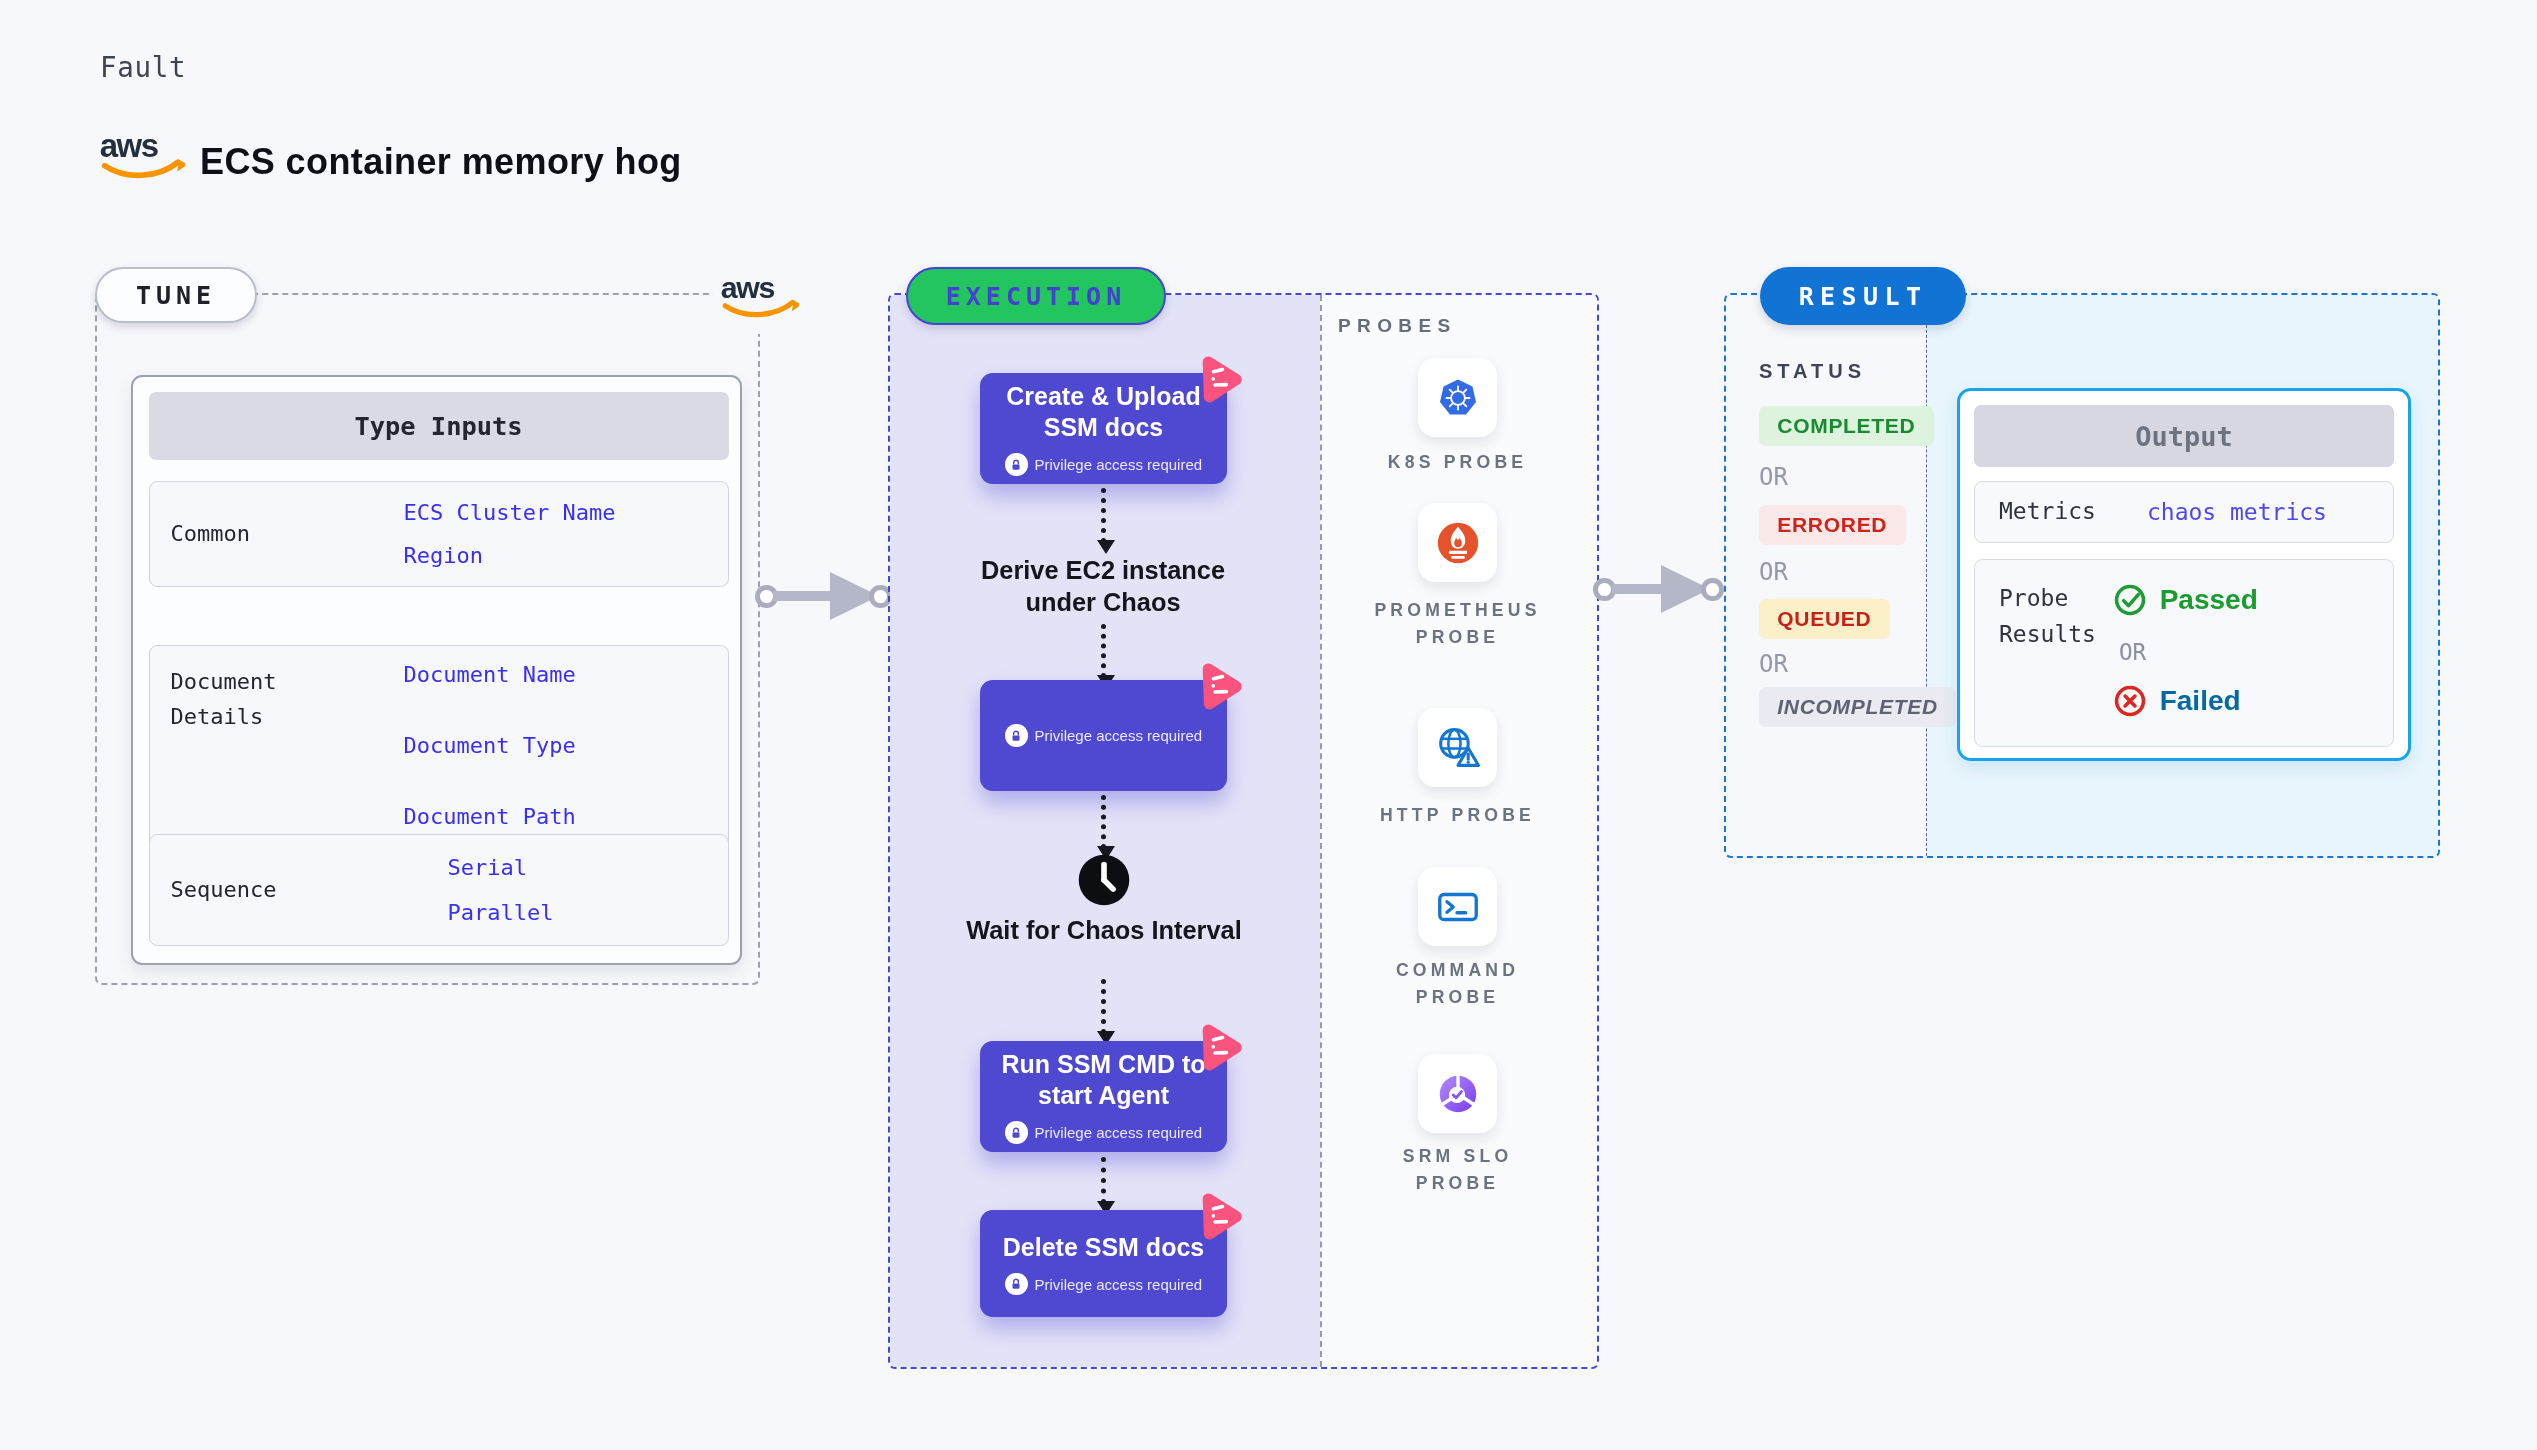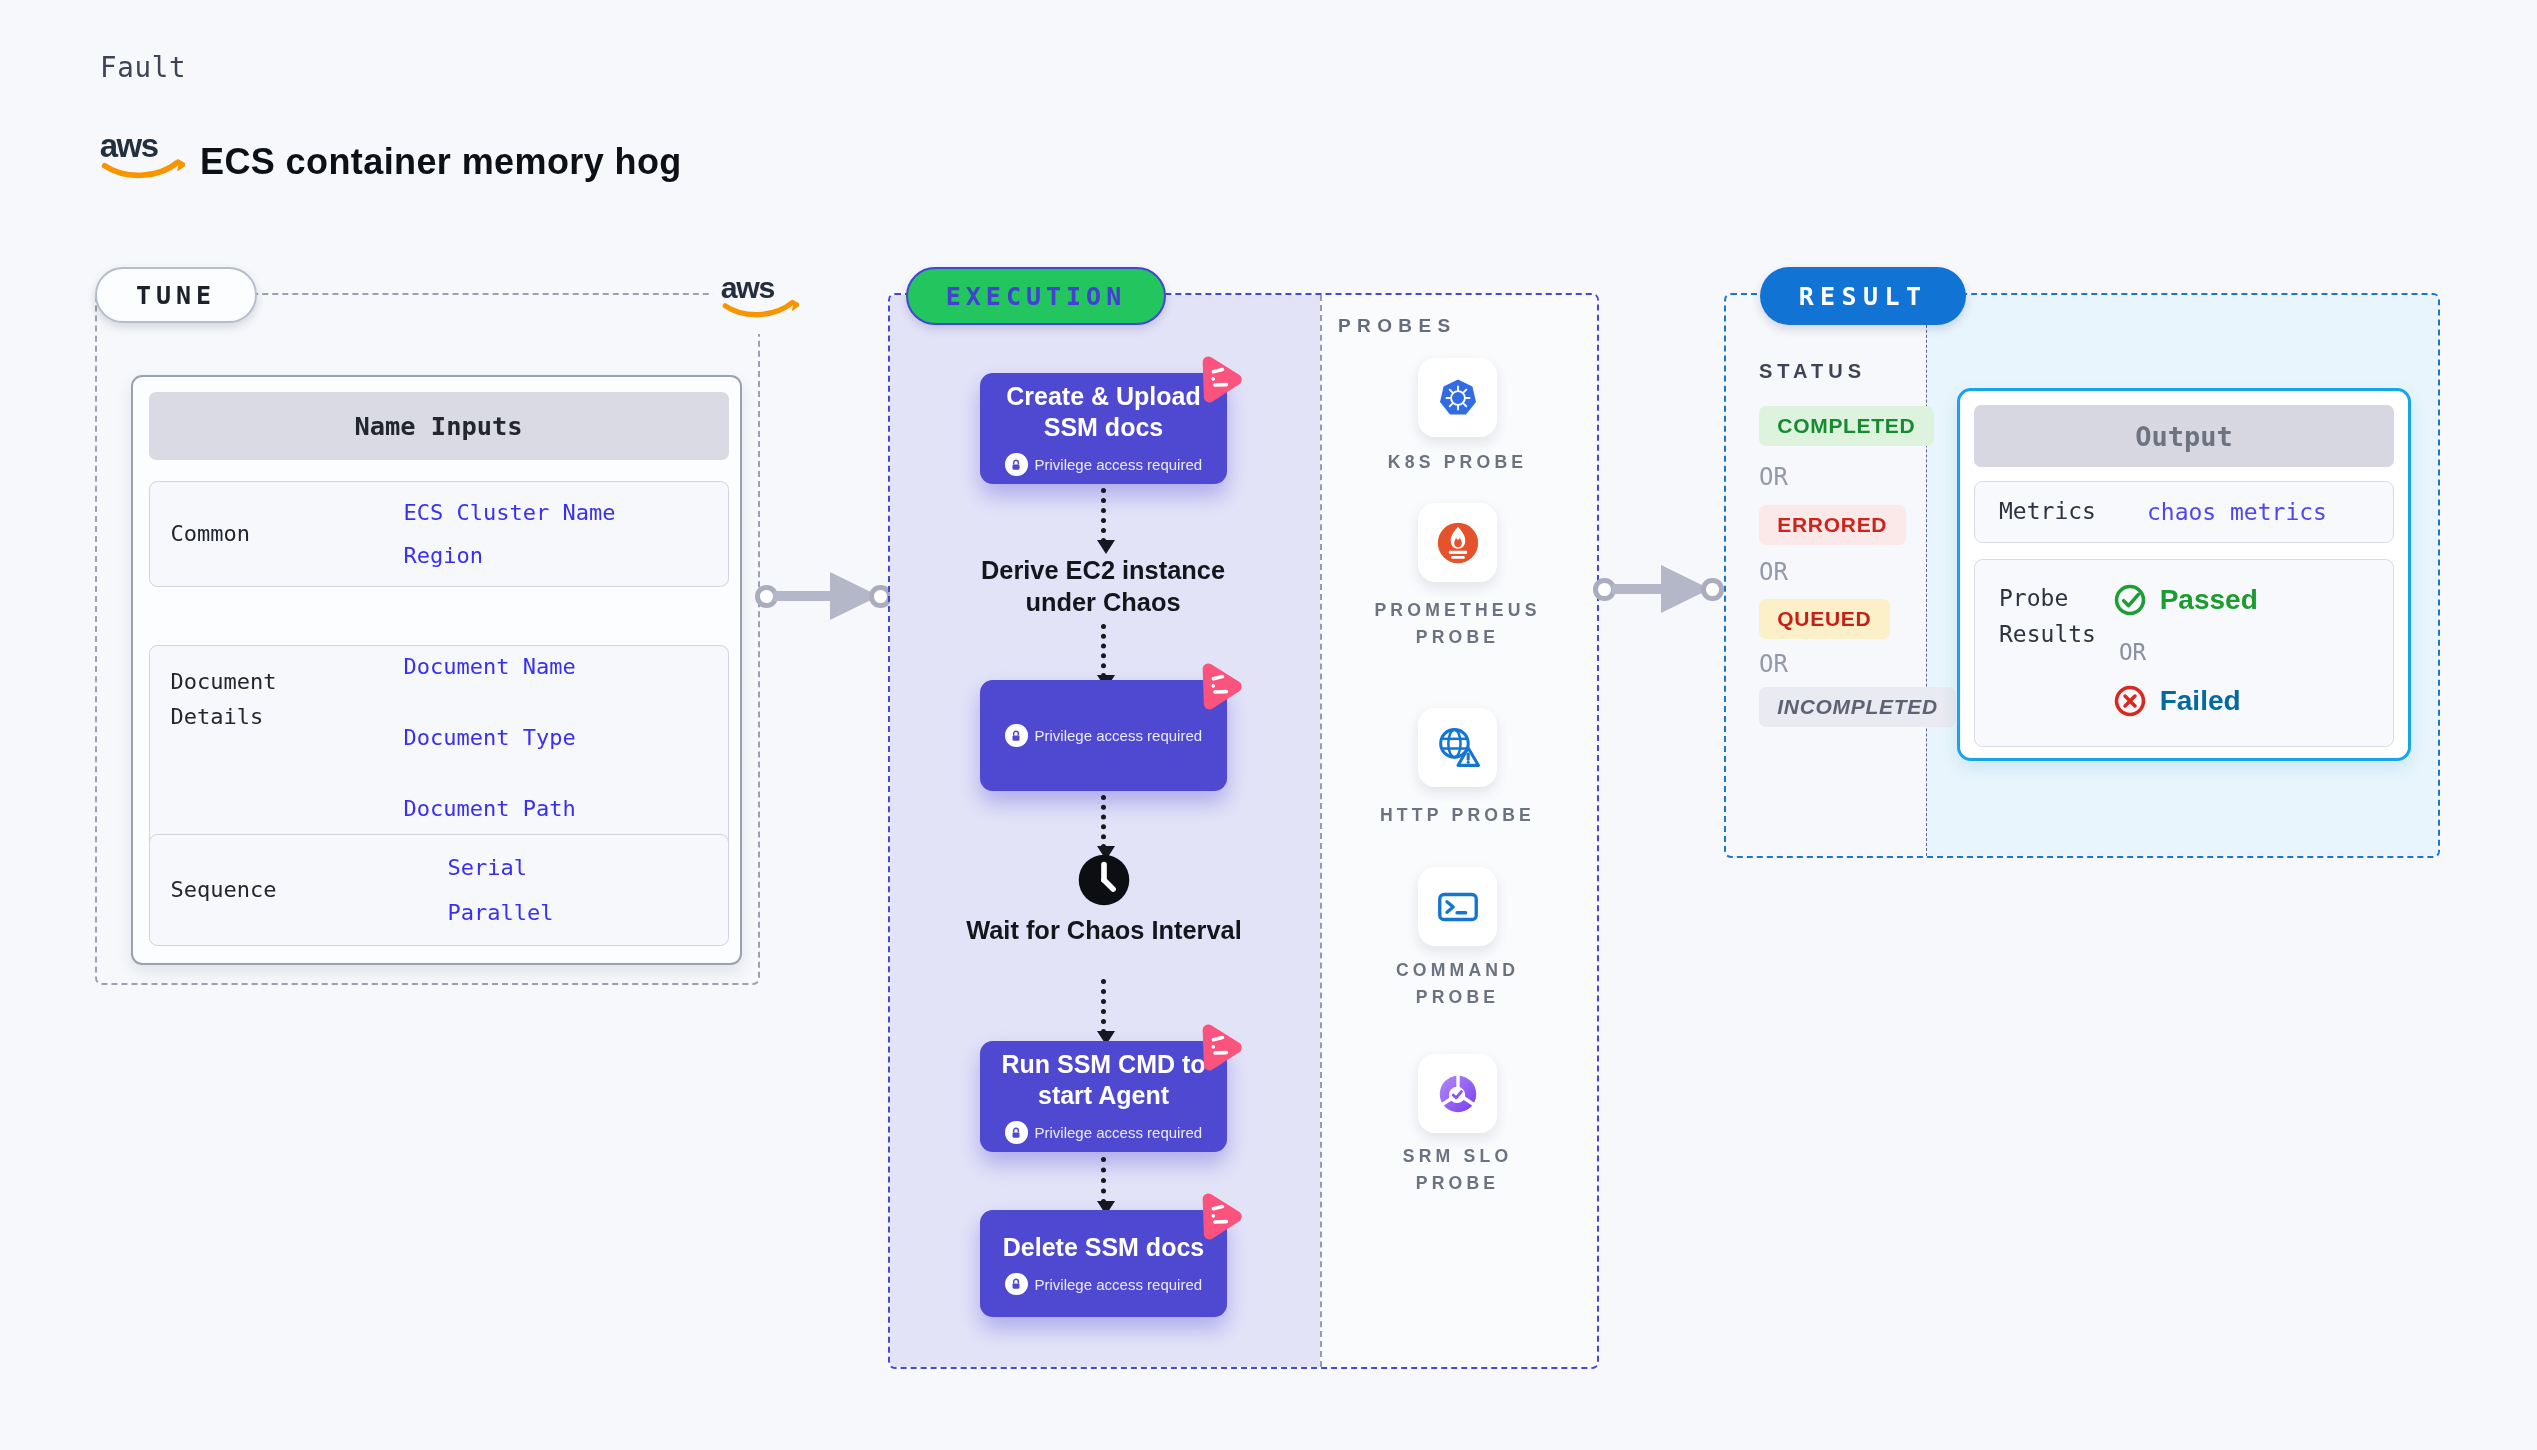--- a/index.html
+++ b/index.html
@@ -106,34 +106,34 @@
 <div class="abs" style="left:713px; top:258px; width:93px; height:76px; background:#f7f8fb; display:flex; align-items:center; justify-content:center;">
   <svg width="79" height="62" viewBox="0 0 120 74">
     <text x="1" y="40" font-family="Liberation Sans, sans-serif" font-weight="bold" font-size="46" letter-spacing="-2" fill="#232f3e">aws</text>
     <path d="M8 52 C36 71 82 70 110 47" stroke="#f79400" stroke-width="8" fill="none" stroke-linecap="round"></path>
     <path d="M112 44 l-3 16 l15 -10 z" fill="#f79400"></path>
   </svg>
 </div>
 
 <div class="abs ui-card" style="left:131px; top:375px; width:611px; height:590px;">
   <div class="abs ui-header" style="left:15.5px; top:15px; width:580px; height:68px;">
-    <span>Name Inputs</span>
+    <span>Type Inputs</span>
   </div>
 
   <div class="abs ui-row" style="left:15.5px; top:104px; width:580px; height:106px;">
     <div class="abs ui-row-label" style="left:21px; top:0; height:100%; display:flex; align-items:center;">Common</div>
     <div class="abs ui-values" style="left:254px; top:0; height:100%;">
       <span class="ui-value">ECS Cluster Name</span>
       <span class="ui-value">Region</span>
     </div>
   </div>
 
   <div class="abs ui-row" style="left:15.5px; top:231px; width:580px; height:206px;margin-top:37px;">
     <div class="abs ui-row-label" style="left:21px; top:18.3px; width:183px;">Document Details</div>
-    <div class="abs ui-values" style="left:254px; top:8px; height:100%;gap:46px;">
+    <div class="abs ui-values" style="left:254px; top:16px; height:100%;gap:46px;">
       <span class="ui-value">Document Name</span>
       <span class="ui-value">Document Type</span>
       <span class="ui-value">Document Path</span>
       <span class="ui-value">Document Format</span>
     </div>
   </div>
 
   <div class="abs ui-row" style="left:15.5px; top:457px; width:580px; height:112px;">
     <div class="abs ui-row-label" style="left:21px; top:0; height:100%; display:flex; align-items:center;">Sequence</div>
     <div class="abs ui-values" style="left:254px; top:0; height:100%;margin-left:44px;">

